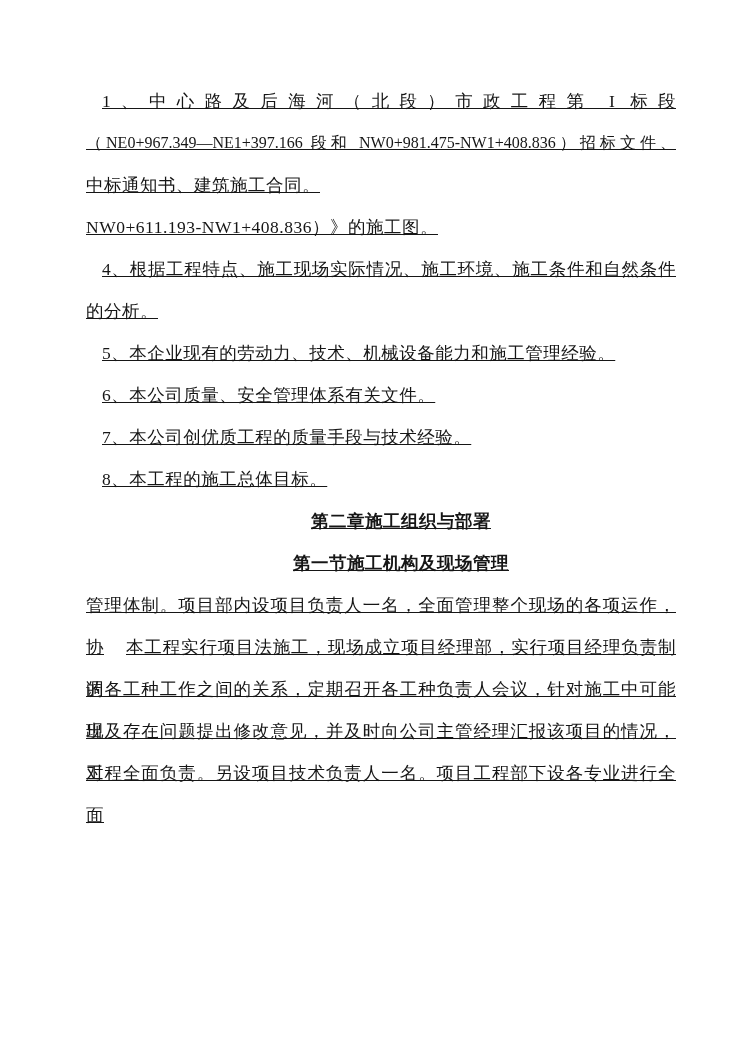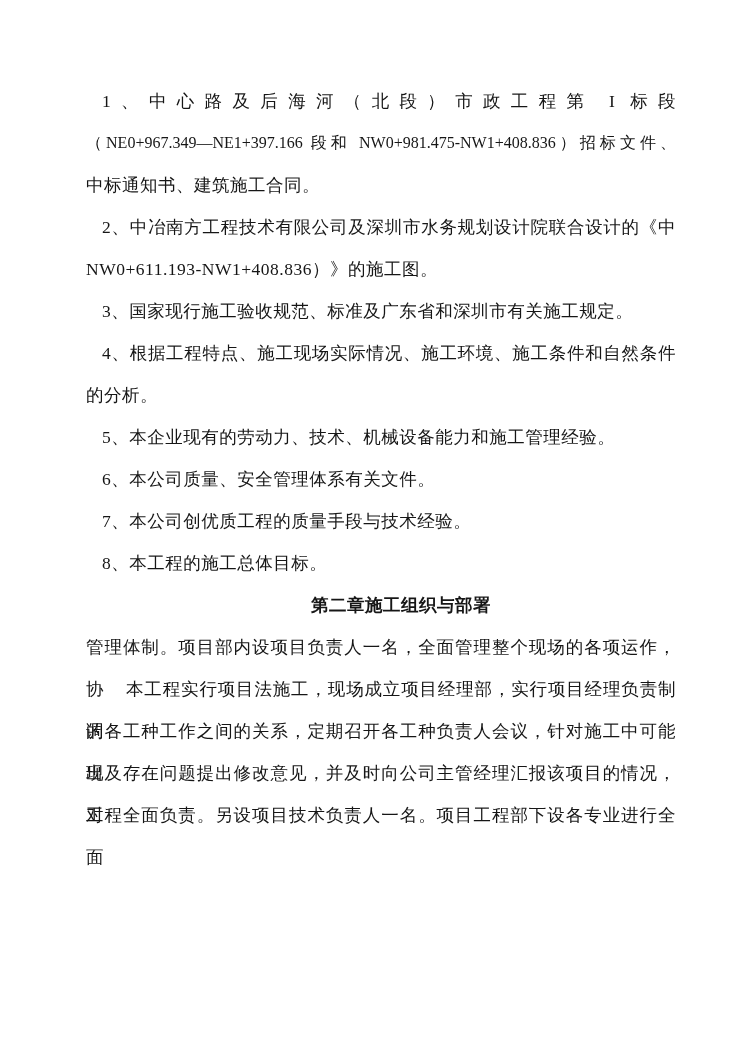--- a/index.html
+++ b/index.html
@@ -20,54 +20,54 @@
     position: absolute;
     left: 86px;
     top: 80px;
     width: 590px;
   }
   .ln {
     height: 42px;
     line-height: 42px;
     font-size: 17.5px;
     letter-spacing: 0.5px;
+    text-decoration: underline;
   }
   .indent { text-indent: 40px; }
   .indent-num { text-indent: 16px; }
   .fill {
     text-align: justify;
     text-align-last: justify;
   }
   .bold { font-weight: 700; text-align: center; }
   .cond { font-size: 16px; letter-spacing: 0; }
 </style>
 </head>
 <body>
 
 <div class="page">
   <div class="content">
 
     <div class="ln indent-num fill">1、中心路及后海河（北段）市政工程第 I 标段</div>
     <div class="ln cond fill">（NE0+967.349—NE1+397.166 段和 NW0+981.475-NW1+408.836）招标文件、</div>
     <div class="ln">中标通知书、建筑施工合同。</div>
 
-    <div class="ln indent-num fill">2、中冶南方工程技术有限公司及深圳市水务规划设计院联合设计的《中</div>
     <div class="ln">NW0+611.193-NW1+408.836）》的施工图。</div>
 
-    <div class="ln indent-num">3、国家现行施工验收规范、标准及广东省和深圳市有关施工规定。</div>
 
     <div class="ln indent-num fill">4、根据工程特点、施工现场实际情况、施工环境、施工条件和自然条件</div>
     <div class="ln">的分析。</div>
 
     <div class="ln indent-num">5、本企业现有的劳动力、技术、机械设备能力和施工管理经验。</div>
     <div class="ln indent-num">6、本公司质量、安全管理体系有关文件。</div>
     <div class="ln indent-num">7、本公司创优质工程的质量手段与技术经验。</div>
     <div class="ln indent-num">8、本工程的施工总体目标。</div>
 
     <div class="ln indent bold">第二章施工组织与部署</div>
+    <div class="ln indent bold">第一节施工机构及现场管理</div>
 
     <div class="ln fill">管理体制。项目部内设项目负责人一名，全面管理整个现场的各项运作，协</div>
     <div class="ln indent fill">本工程实行项目法施工，现场成立项目经理部，实行项目经理负责制的</div>
     <div class="ln fill">调各工种工作之间的关系，定期召开各工种负责人会议，针对施工中可能出</div>
     <div class="ln fill">现及存在问题提出修改意见，并及时向公司主管经理汇报该项目的情况，对</div>
     <div class="ln fill">工程全面负责。另设项目技术负责人一名。项目工程部下设各专业进行全面</div>
 
   </div>
 </div>
 

